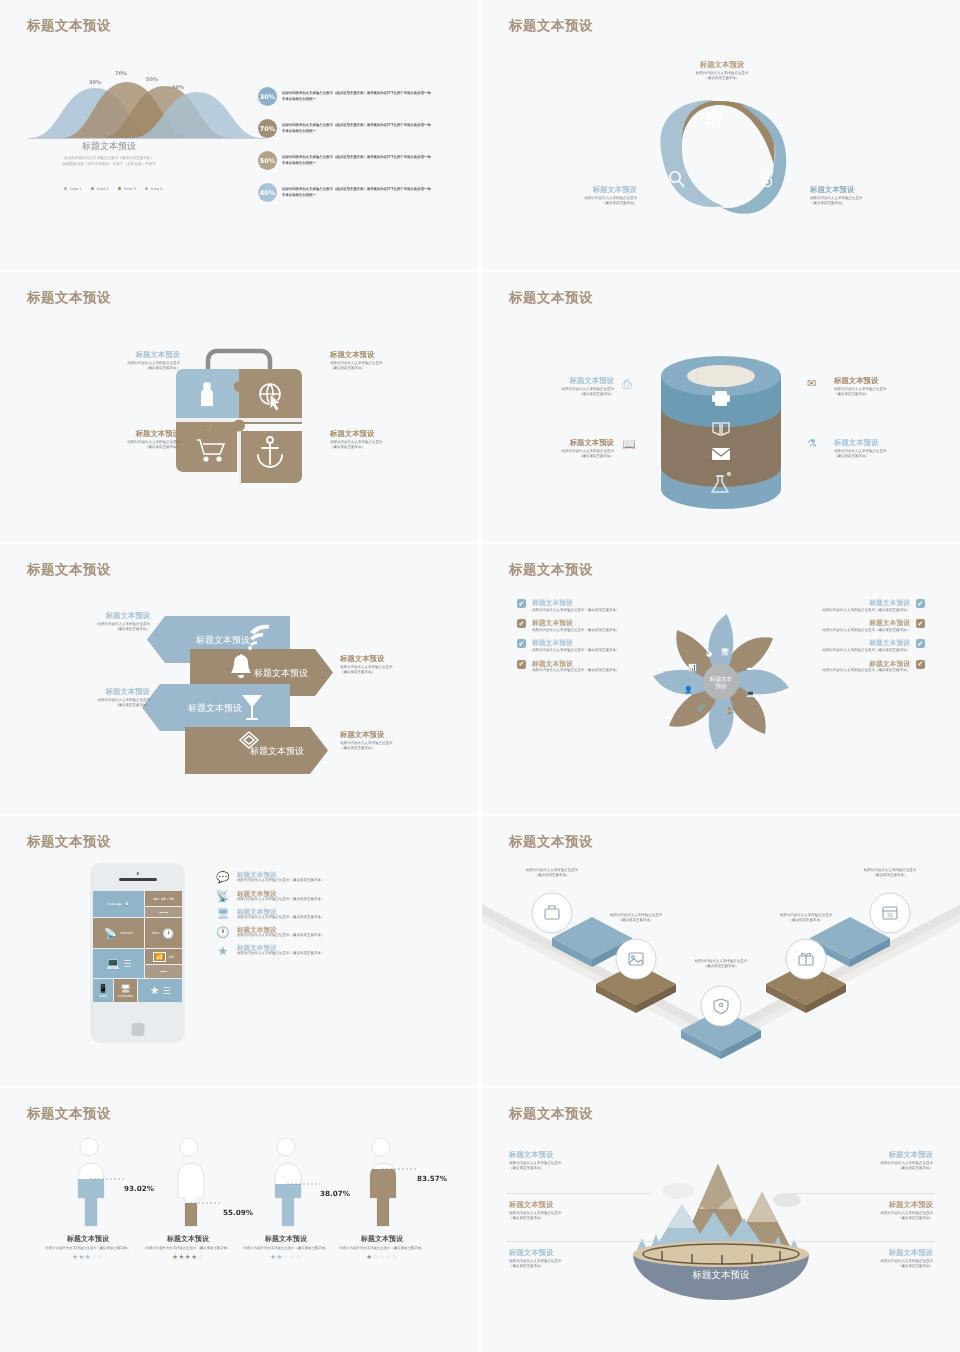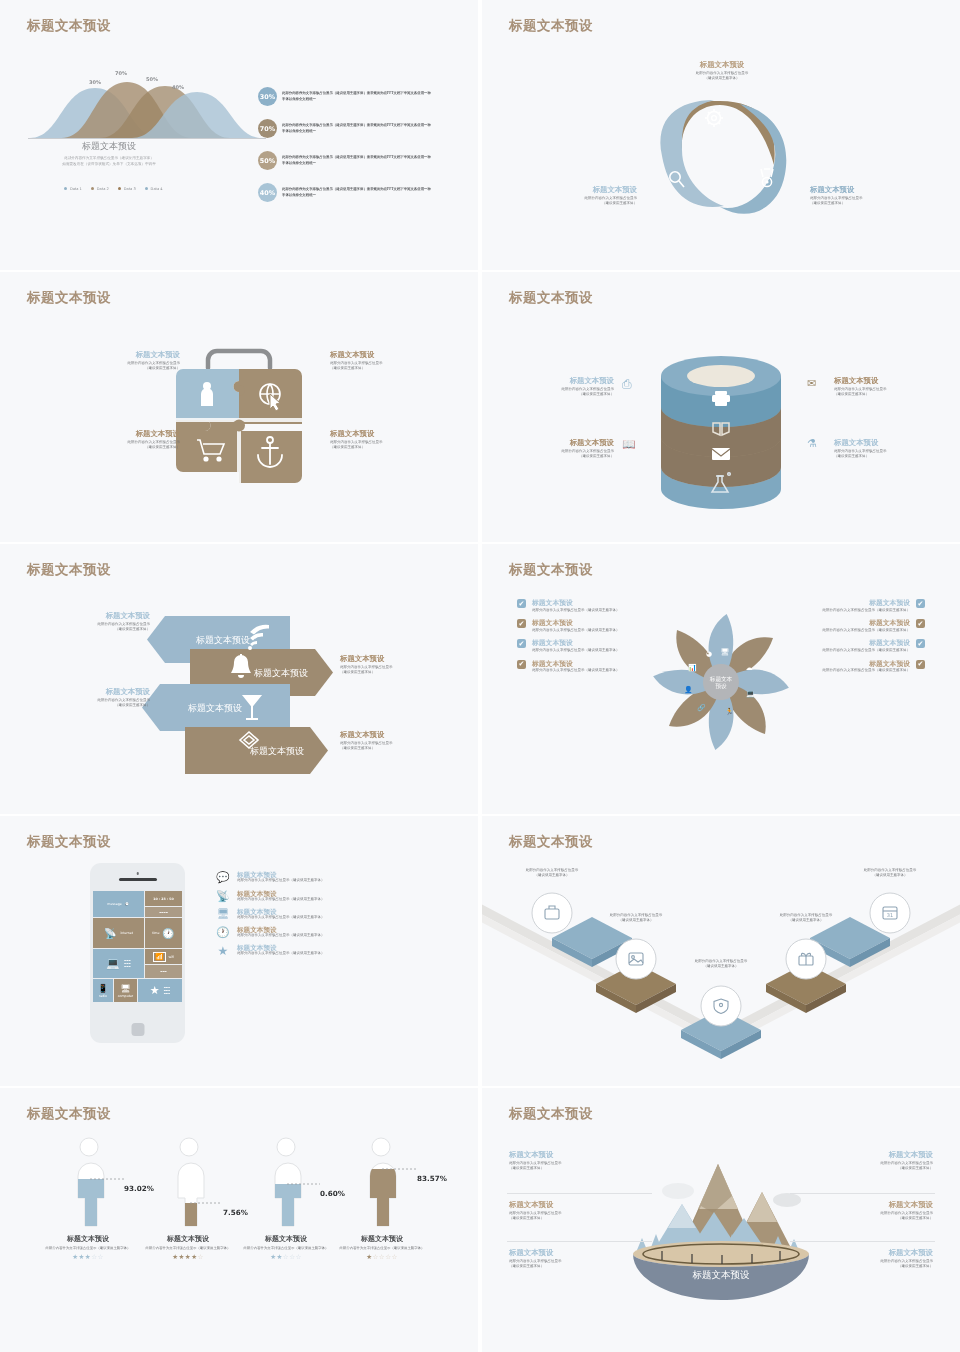--- a/index.html
+++ b/index.html
@@ -688,22 +688,22 @@
           <rect x="362" y="81" width="42" height="70" fill="#a38f73"></rect>
         </g>
     <g stroke="#9a9c9f" stroke-width=".8" stroke-dasharray="2 2" fill="none">
       <line x1="90" y1="91" x2="124" y2="91"></line>
           <line x1="190" y1="115" x2="222" y2="115"></line>
       <line x1="287" y1="96" x2="320" y2="96"></line>
           <line x1="382" y1="81" x2="418" y2="81"></line>
     </g>
   </svg>
   <div class="pctlab" style="left:124px;top:96px">93.02%</div>
-  <div class="pctlab" style="left:223px;top:120px">7.56%</div>
-  <div class="pctlab" style="left:320px;top:101px">0.60%</div>
+  <div class="pctlab" style="left:223px;top:120px">55.09%</div>
+  <div class="pctlab" style="left:320px;top:101px">38.07%</div>
   <div class="pctlab" style="left:417px;top:86px">83.57%</div>
 
   <div class="person-col" style="left:33px;top:146px">
     <div class="p9-h">标题文本预设</div>
         <div class="p9-p">此部分内容作为文字排版占位显示（建议使用主题字体）</div>
     <div class="stars"><span style="color:#a3c0d2">★★★</span><span style="color:#d2dde5">☆☆</span></div>
   </div>
   <div class="person-col" style="left:133px;top:146px">
     <div class="p9-h">标题文本预设</div>
         <div class="p9-p">此部分内容作为文字排版占位显示（建议使用主题字体）</div>

